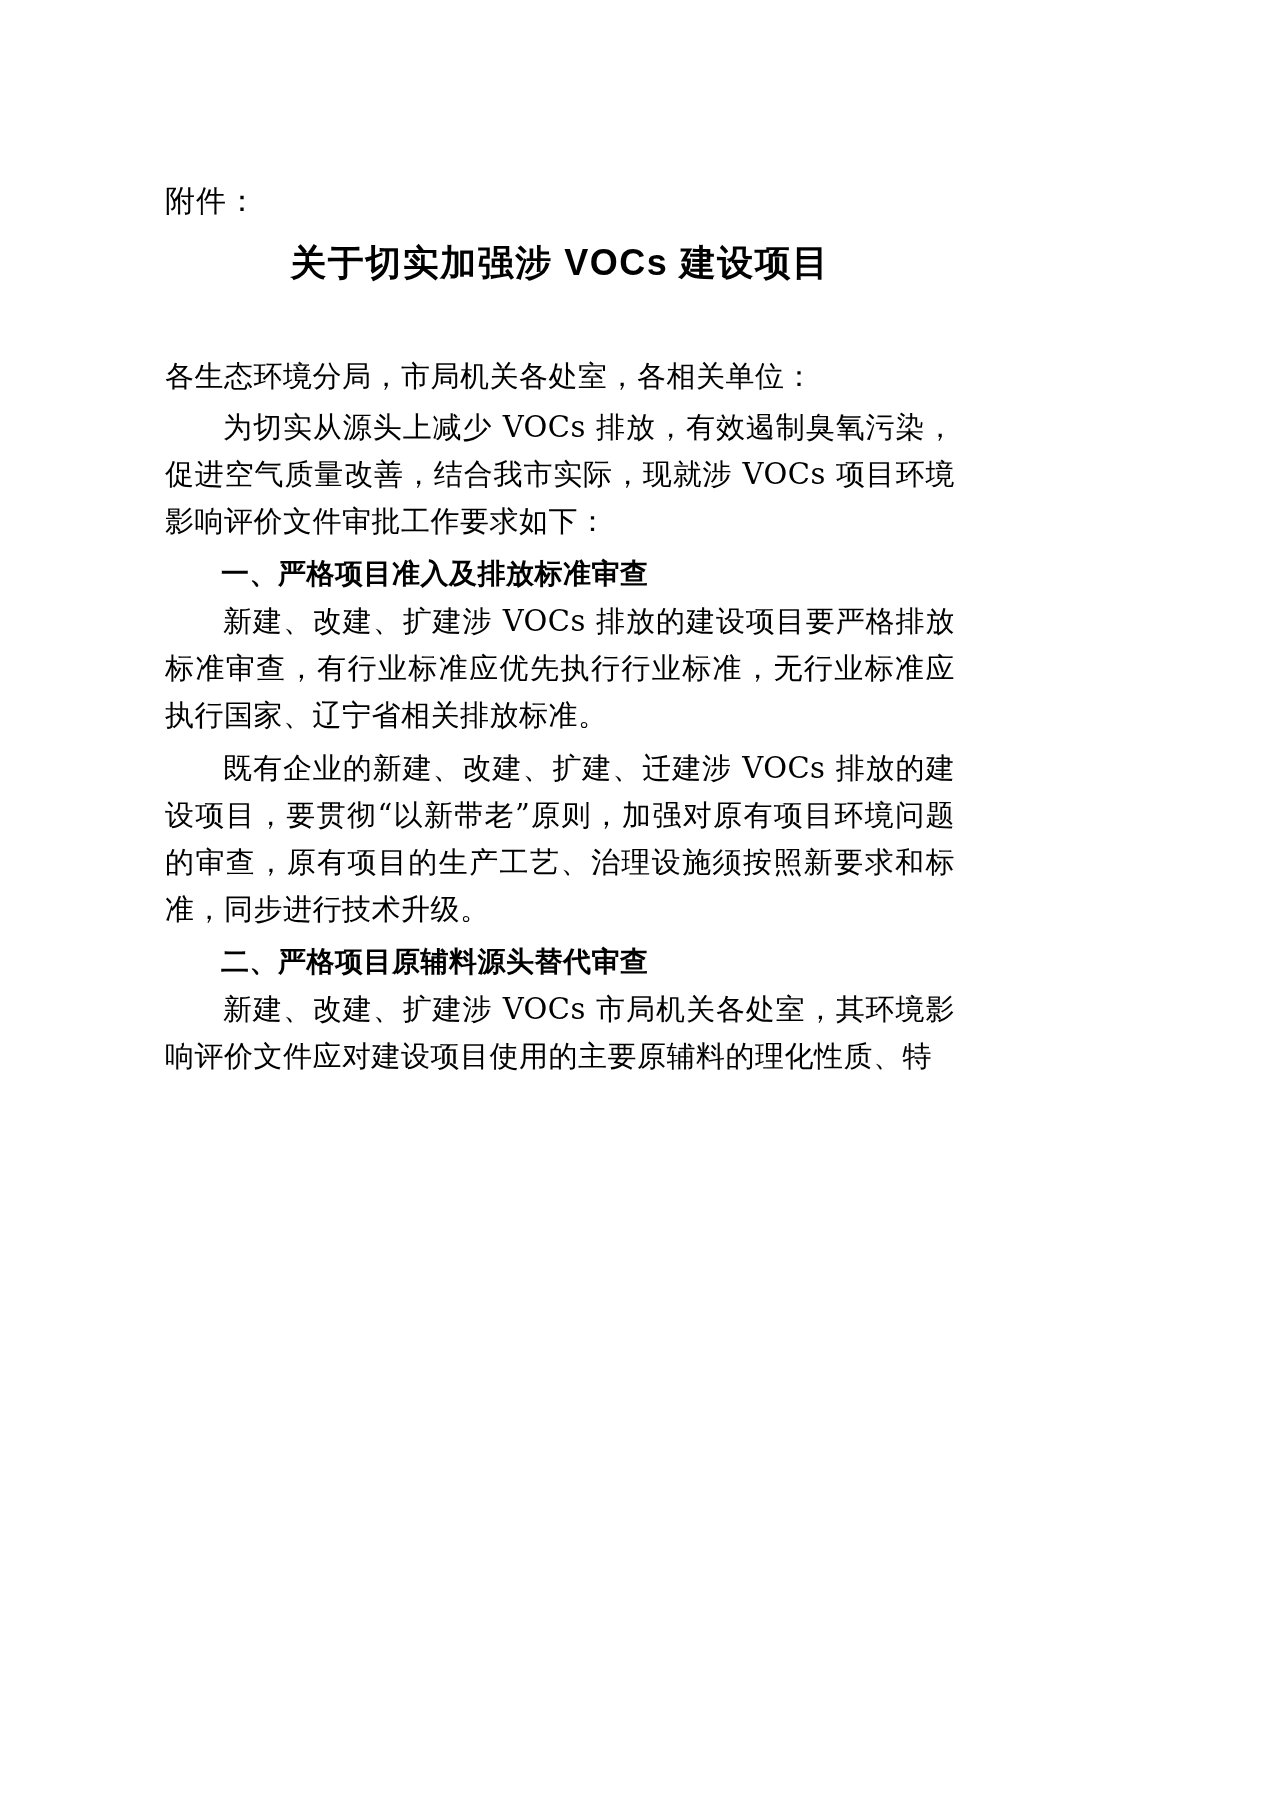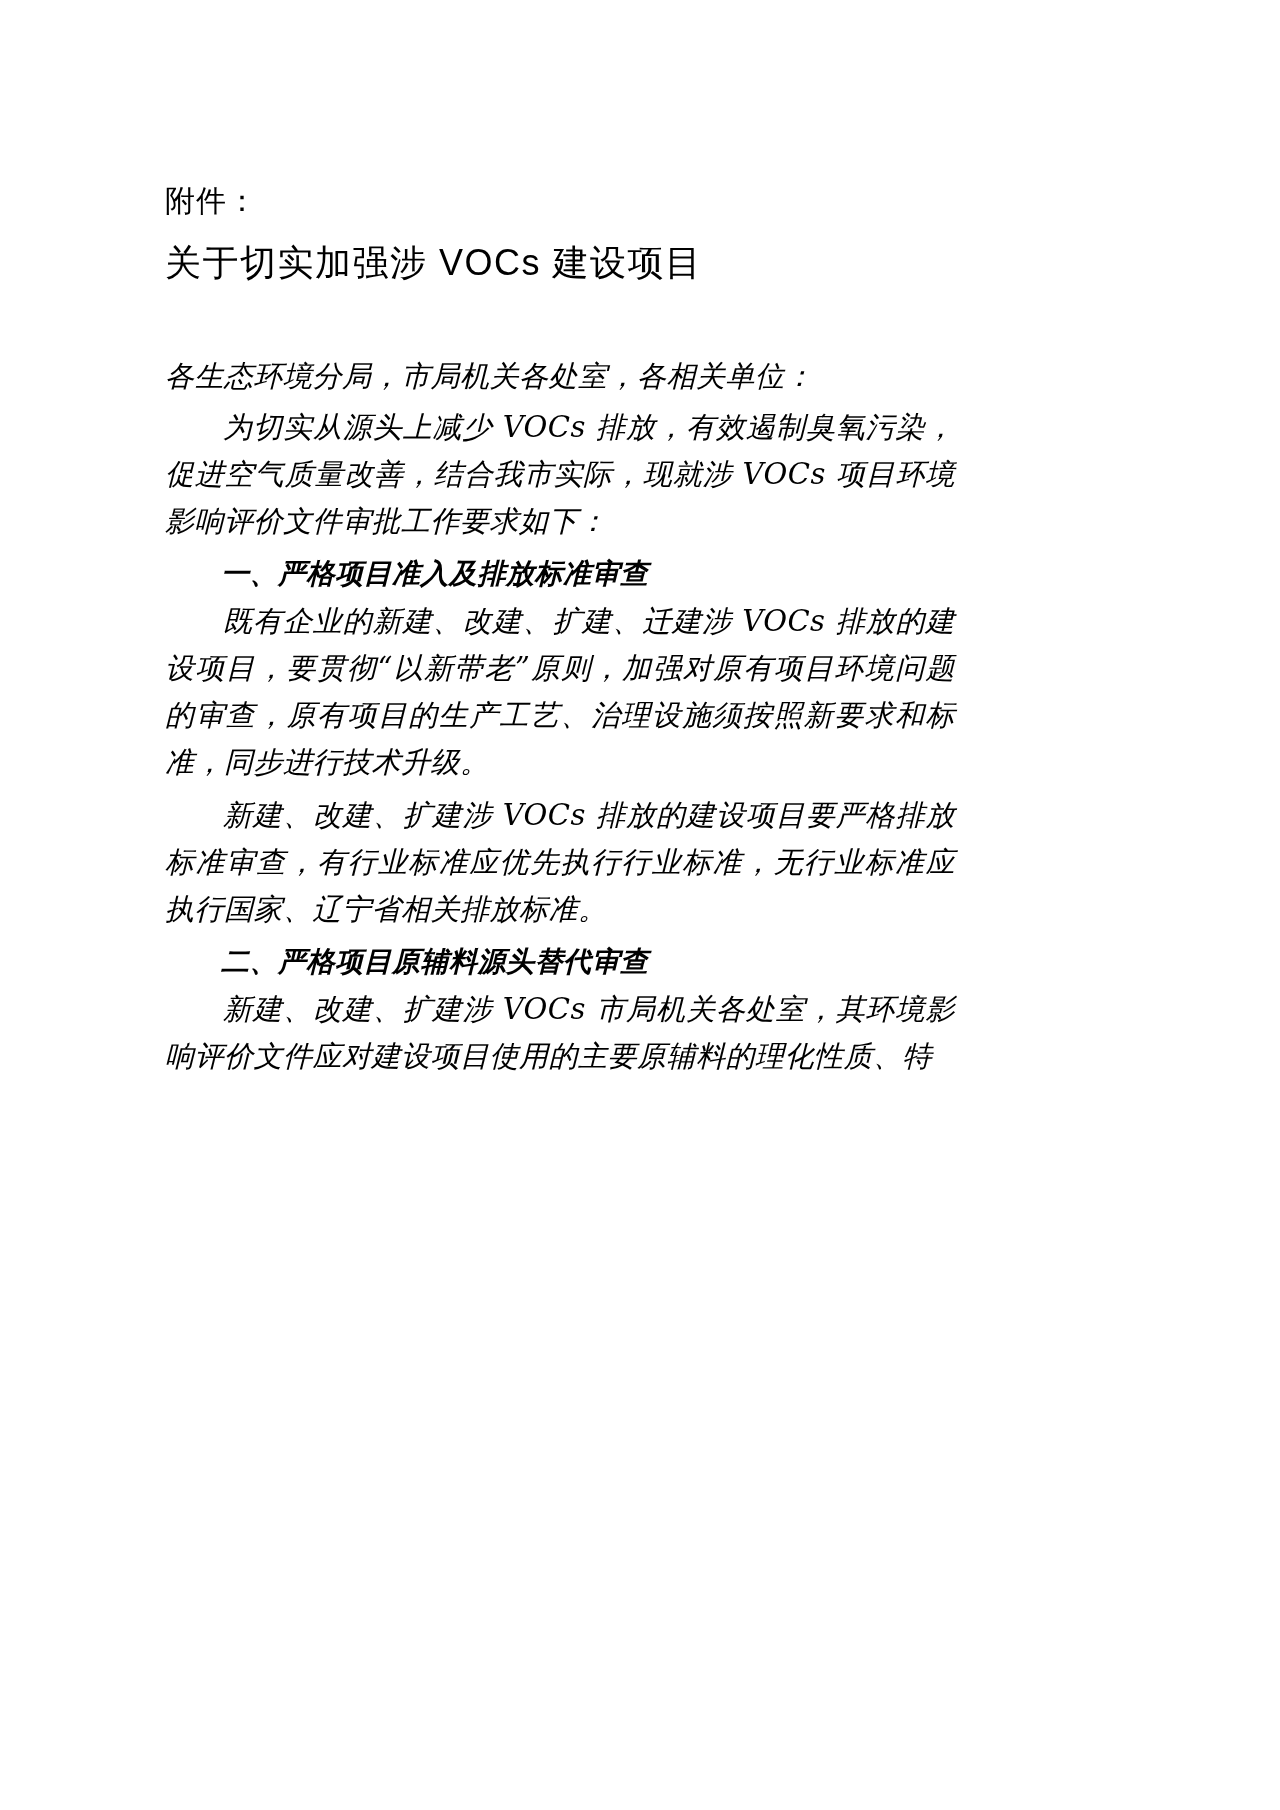--- a/index.html
+++ b/index.html
@@ -30,42 +30,41 @@
     width: 790px;
   }
   .attachment-label {
     font-size: 30px;
     line-height: 1.5;
     letter-spacing: 1px;
     margin: 0 0 12px 0;
     font-family: "DejaVu Serif", "Liberation Serif", serif;
   }
   .doc-title {
-    text-align: left;
+    text-align: center;
     font-family: "Liberation Sans", sans-serif;
-    font-weight: normal;
+    font-weight: bold;
     font-size: 36px;
     line-height: 1.55;
     letter-spacing: 1.5px;
     margin: 10px 0 0 0;
   }
   .doc-title .line {
     display: block;
     white-space: nowrap;
   }
   .doc-subtitle {
     text-align: center;
     font-size: 28px;
     letter-spacing: 1px;
     margin: 14px 0 0 0;
     font-family: "DejaVu Serif", "Liberation Serif", serif;
   }
   .body-block {
     margin-top: 62px;
-    font-style: italic;
   }
   p.para {
     font-size: 29px;
     line-height: 1.62;
     margin: 0 0 6px 0;
     text-align: justify;
     text-justify: inter-ideograph;
     letter-spacing: 0.5px;
     font-family: "DejaVu Serif", "Liberation Serif", serif;
   }
@@ -101,23 +100,23 @@
 
     <div class="body-block">
 
       <p class="para salutation">各生态环境分局，市局机关各处室，各相关单位：</p>
 
       <p class="para indent">为切实从源头上减少 VOCs 排放，有效遏制臭氧污染，促进空气质量改善，结合我市实际，现就涉 VOCs 项目环境影响评价文件审批工作要求如下：</p>
 
       <p class="heading">一、严格项目准入及排放标准审查</p>
 
 
+      <p class="para indent">新建、改建、扩建涉 VOCs 排放的建设项目要严格排放标准审查，有行业标准应优先执行行业标准，无行业标准应执行国家、辽宁省相关排放标准。</p>
+
       <p class="para indent">既有企业的新建、改建、扩建、迁建涉 VOCs 排放的建设项目，要贯彻“以新带老”原则，加强对原有项目环境问题的审查，原有项目的生产工艺、治理设施须按照新要求和标准，同步进行技术升级。</p>
-
-      <p class="para indent">新建、改建、扩建涉 VOCs 排放的建设项目要严格排放标准审查，有行业标准应优先执行行业标准，无行业标准应执行国家、辽宁省相关排放标准。</p>
 
       <p class="heading">二、严格项目原辅料源头替代审查</p>
 
       <p class="para indent">新建、改建、扩建涉 VOCs 市局机关各处室，其环境影响评价文件应对建设项目使用的主要原辅料的理化性质、特</p>
 
     </div>
   </div>
 </div>
 
 </body></html>

